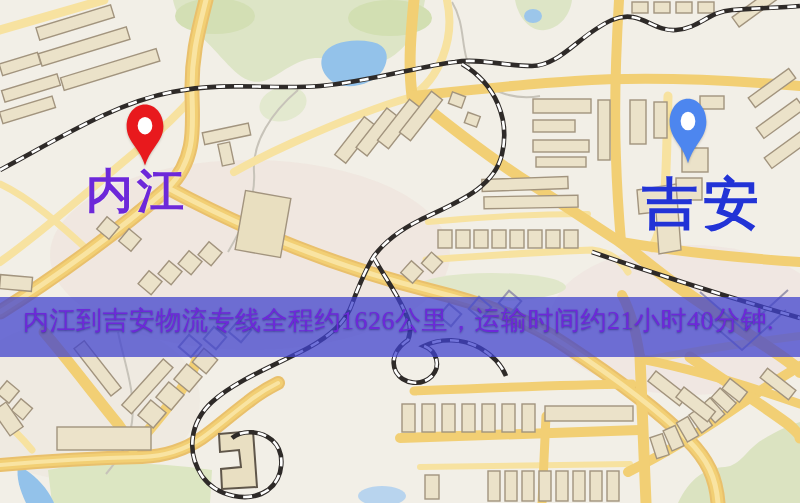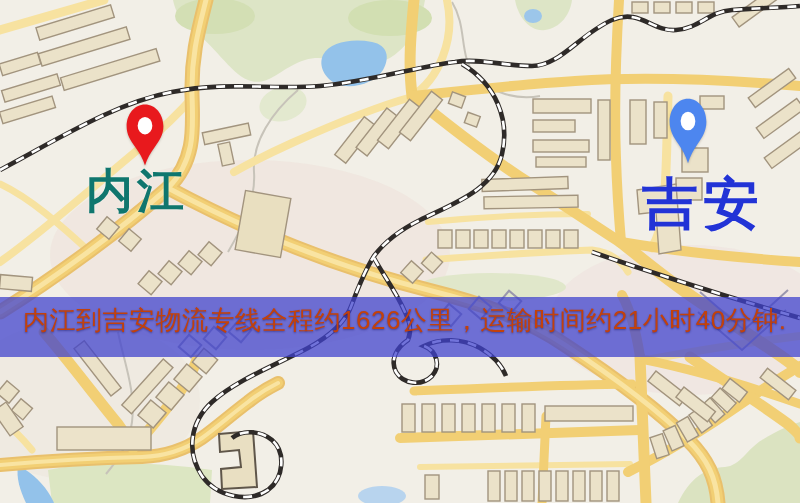--- a/index.html
+++ b/index.html
@@ -252,20 +252,20 @@
     </svg>
   </div>
 
   <div class="pin pin-dest">
     <svg viewBox="0 0 40 53" width="42" height="70" preserveAspectRatio="none">
       <path d="M20 2 C10 2 2.5 9.8 2.5 19.5 C2.5 26 6 31 11 36.5 C14.5 40.5 18 45.5 20 51 C22 45.5 25.5 40.5 29 36.5 C34 31 37.5 26 37.5 19.5 C37.5 9.8 30 2 20 2 Z" fill="#4d86ef"></path>
       <circle cx="20" cy="19" r="7" fill="#ffffff"></circle>
     </svg>
   </div>
 
-  <div class="city-label label-origin" style="color: #0f766e;">内江</div>
+  <div class="city-label label-origin" style="color: #6d28d9;">内江</div>
   <div class="city-label label-dest" style="color: rgb(34, 51, 214);">吉安</div>
 
   <div class="banner" style="background-color: rgba(64, 66, 205, 0.74);">
-    <span class="banner-text" style="color: #c2410c;">内江到吉安物流专线全程约1626公里，运输时间约21小时40分钟.</span>
+    <span class="banner-text" style="color: #6d28d9; font-family: Liberation Serif, serif;">内江到吉安物流专线全程约1626公里，运输时间约21小时40分钟.</span>
   </div>
 
 </div>
 
 </body></html>

